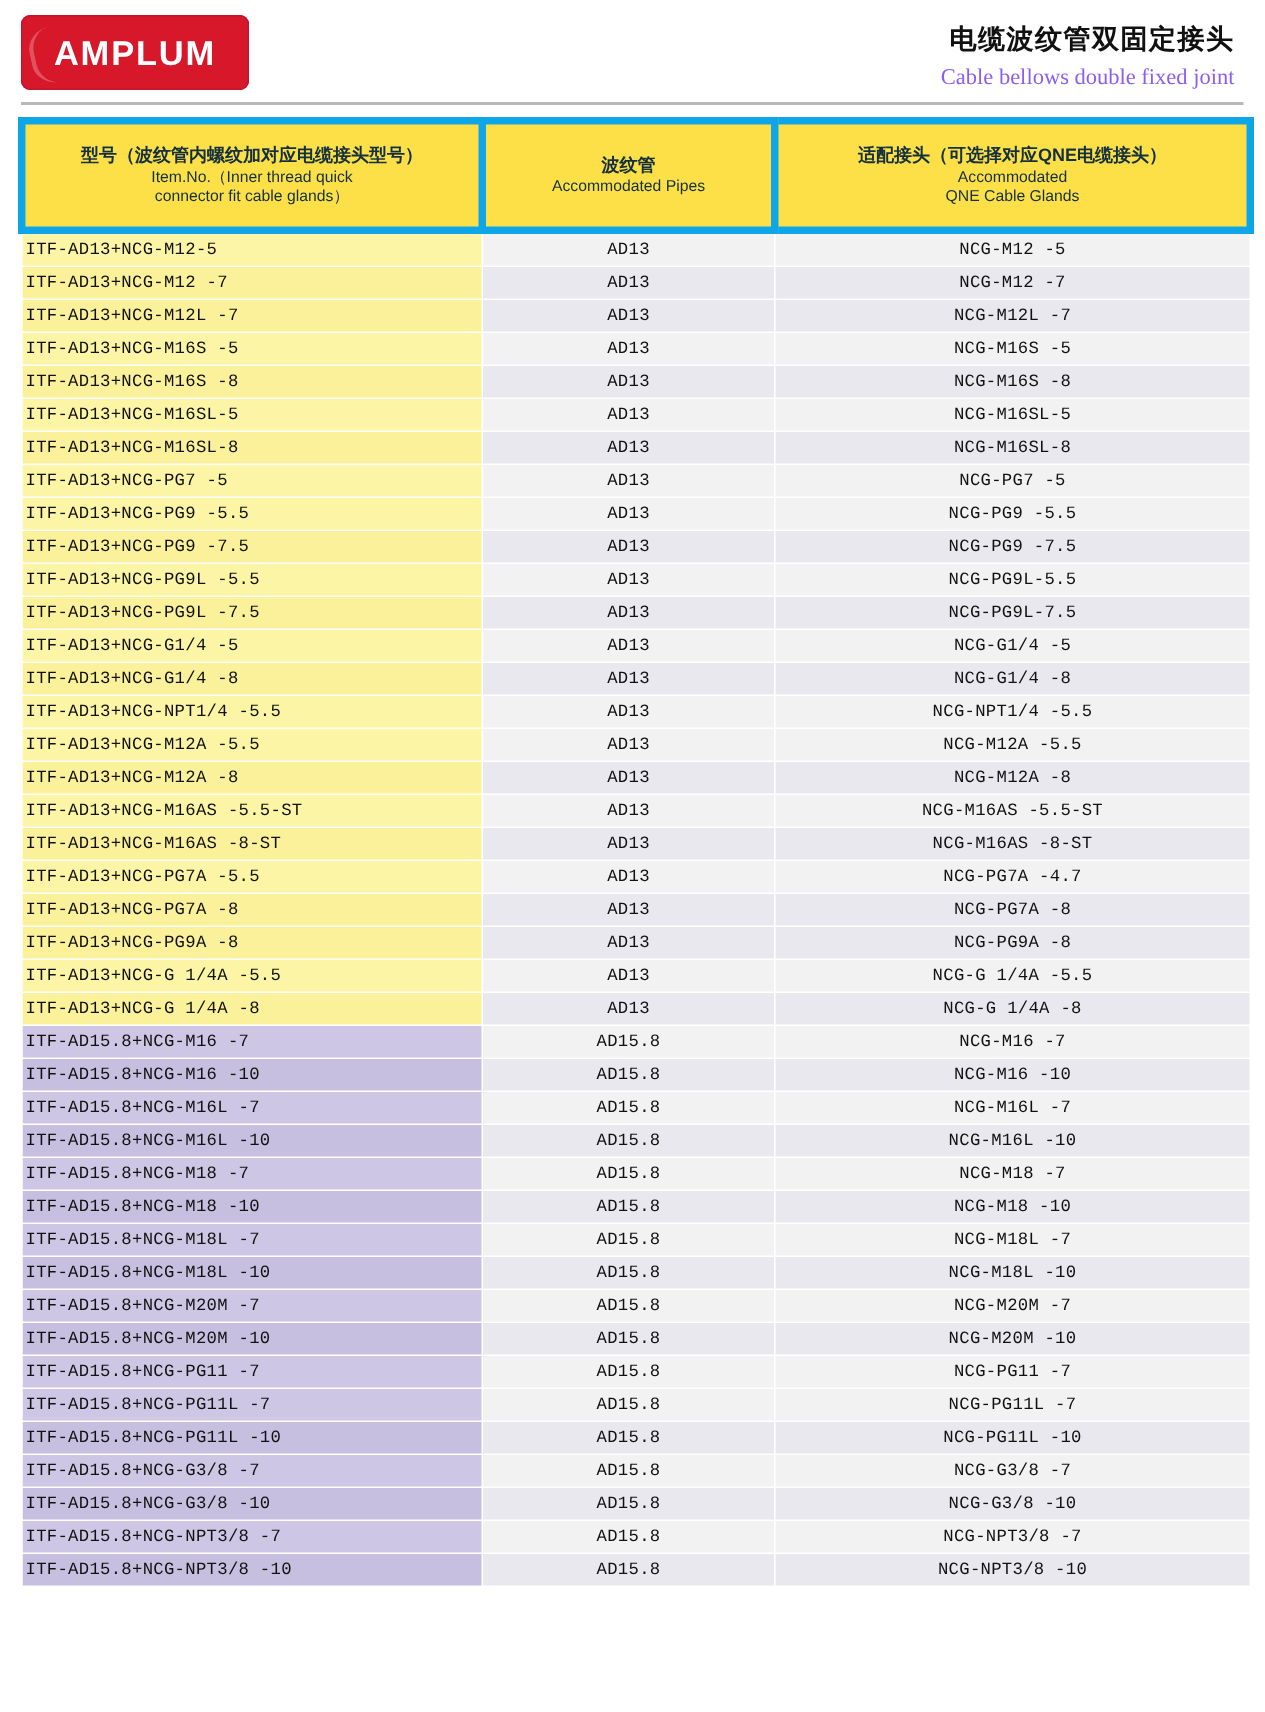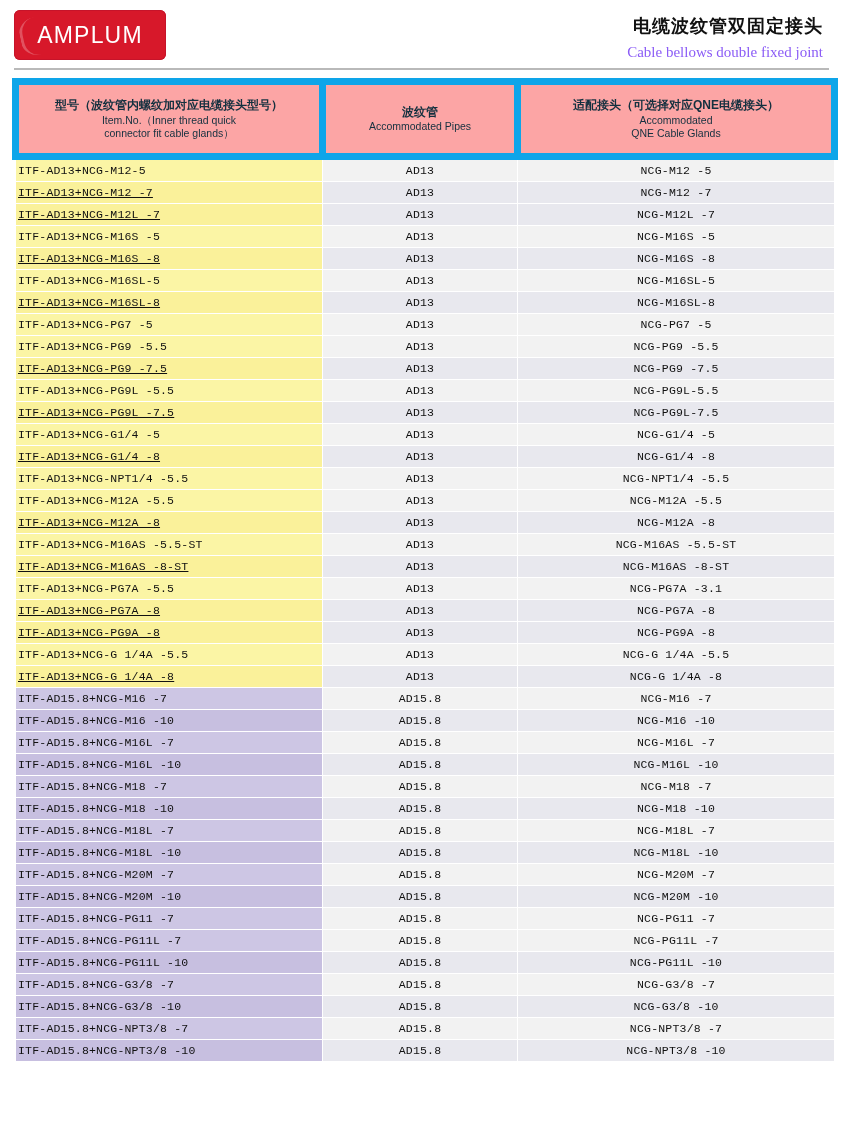--- a/index.html
+++ b/index.html
@@ -36,21 +36,21 @@
     border-radius: 6px;
     position: relative;
     display: flex;
     align-items: center;
     justify-content: center;
     box-shadow: inset 0 0 0 1px #c6142a;
   }
   .logo-text {
     color: #ffffff;
     font-size: 23px;
-    font-weight: normal;
+    font-weight: bold;
     letter-spacing: 1.2px;
     font-family: "Liberation Sans", sans-serif;
   }
   .logo-swoosh {
     position: absolute;
     left: 6px;
     top: 6px;
     width: 40px;
     height: 38px;
     border-left: 3px solid rgba(255,255,255,0.55);
@@ -91,22 +91,22 @@
   table.spec {
     border-collapse: collapse;
     width: 819px;
     table-layout: fixed;
   }
   table.spec col.c1 { width: 307px; }
   table.spec col.c2 { width: 195px; }
   table.spec col.c3 { width: 317px; }
 
   thead th {
-    background: #fca5a5;
-    border: 7px solid #0ea5e9;
+    background: #fde047;
+    border: 5px solid #0ea5e9;
     text-align: center;
     vertical-align: middle;
     padding: 6px 4px;
     height: 56px;
     font-weight: normal;
     color: #14303f;
   }
   .th-cn {
     font-size: 12px;
     font-weight: bold;
@@ -128,21 +128,21 @@
     font-size: 11.5px;
     font-family: "Liberation Mono", monospace;
     letter-spacing: 0.2px;
     color: #111111;
     padding: 0 2px;
     white-space: nowrap;
   }
 
   
   tr.ga td.col1 { background: #fbf5a5; }
-  tr.ga.odd td.col1 { background: #faf19a; text-decoration: underline; }
+  tr.ga.odd td.col1 { background: #faf19a; }
   
   tr.gb td.col1 { background: #cdc6e4; }
   tr.gb.odd td.col1 { background: #c7bfe0; }
 
   tr.even td.col2, tr.even td.col3 { background: #f2f2f2; }
   tr.odd  td.col2, tr.odd  td.col3 { background: #e8e8ee; }
 
   td.col1 { text-align: left; }
 </style>
 </head>
@@ -279,21 +279,21 @@
             <td class="col3">NCG-M16AS -5.5-ST</td>
           </tr>
           <tr class="ga odd">
             <td class="col1">ITF-AD13+NCG-M16AS -8-ST</td>
             <td class="col2">AD13</td>
             <td class="col3">NCG-M16AS -8-ST</td>
           </tr>
           <tr class="ga even">
             <td class="col1">ITF-AD13+NCG-PG7A -5.5</td>
             <td class="col2">AD13</td>
-            <td class="col3">NCG-PG7A -3.1</td>
+            <td class="col3">NCG-PG7A -4.7</td>
           </tr>
           <tr class="ga odd">
             <td class="col1">ITF-AD13+NCG-PG7A -8</td>
             <td class="col2">AD13</td>
             <td class="col3">NCG-PG7A -8</td>
           </tr>
           <tr class="ga odd">
             <td class="col1">ITF-AD13+NCG-PG9A -8</td>
             <td class="col2">AD13</td>
             <td class="col3">NCG-PG9A -8</td>

